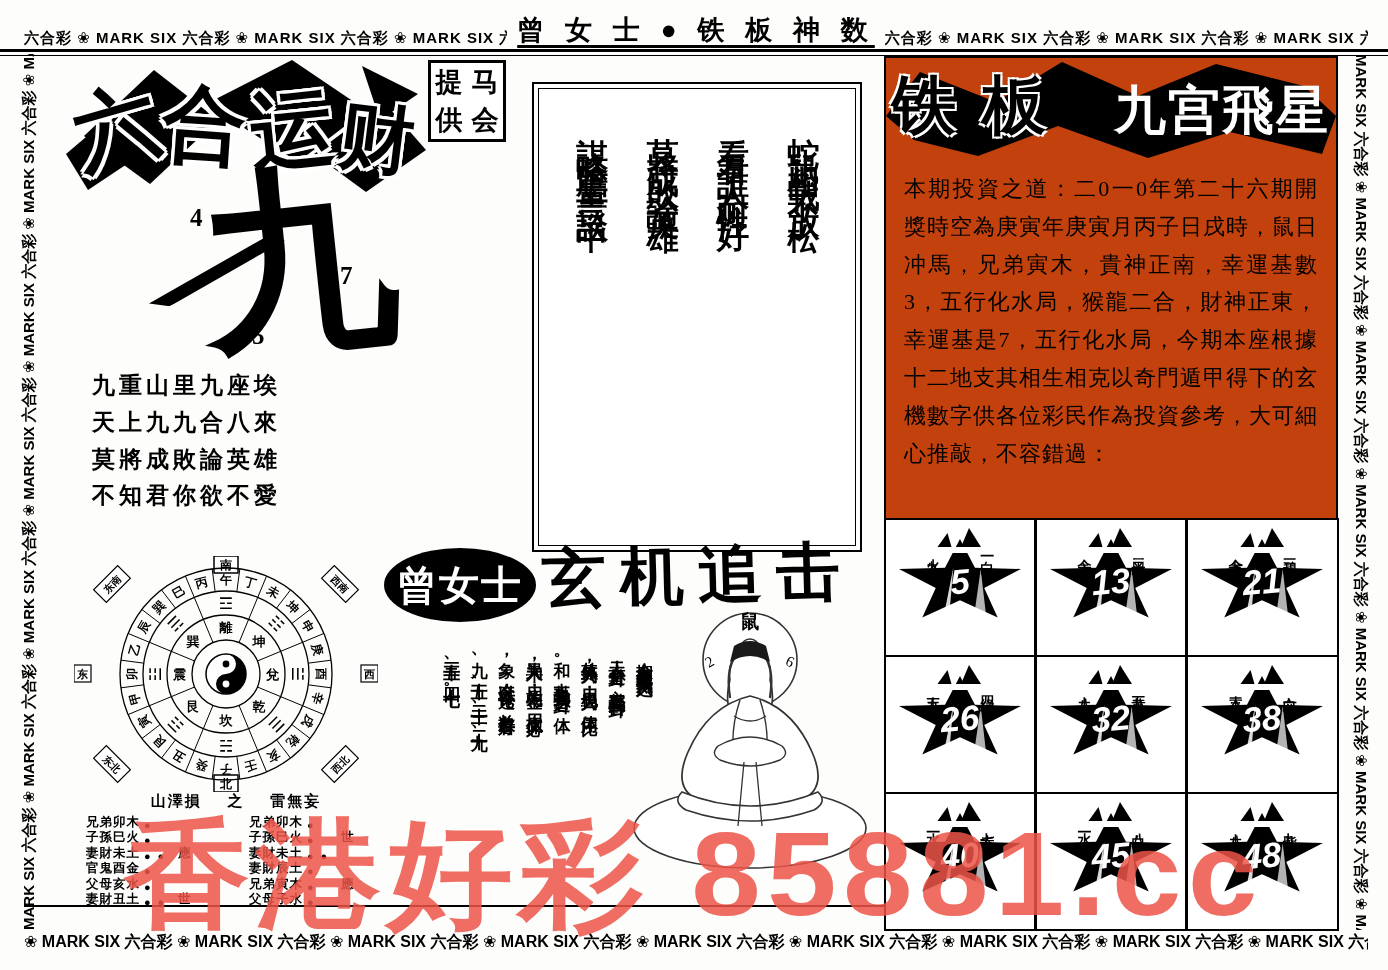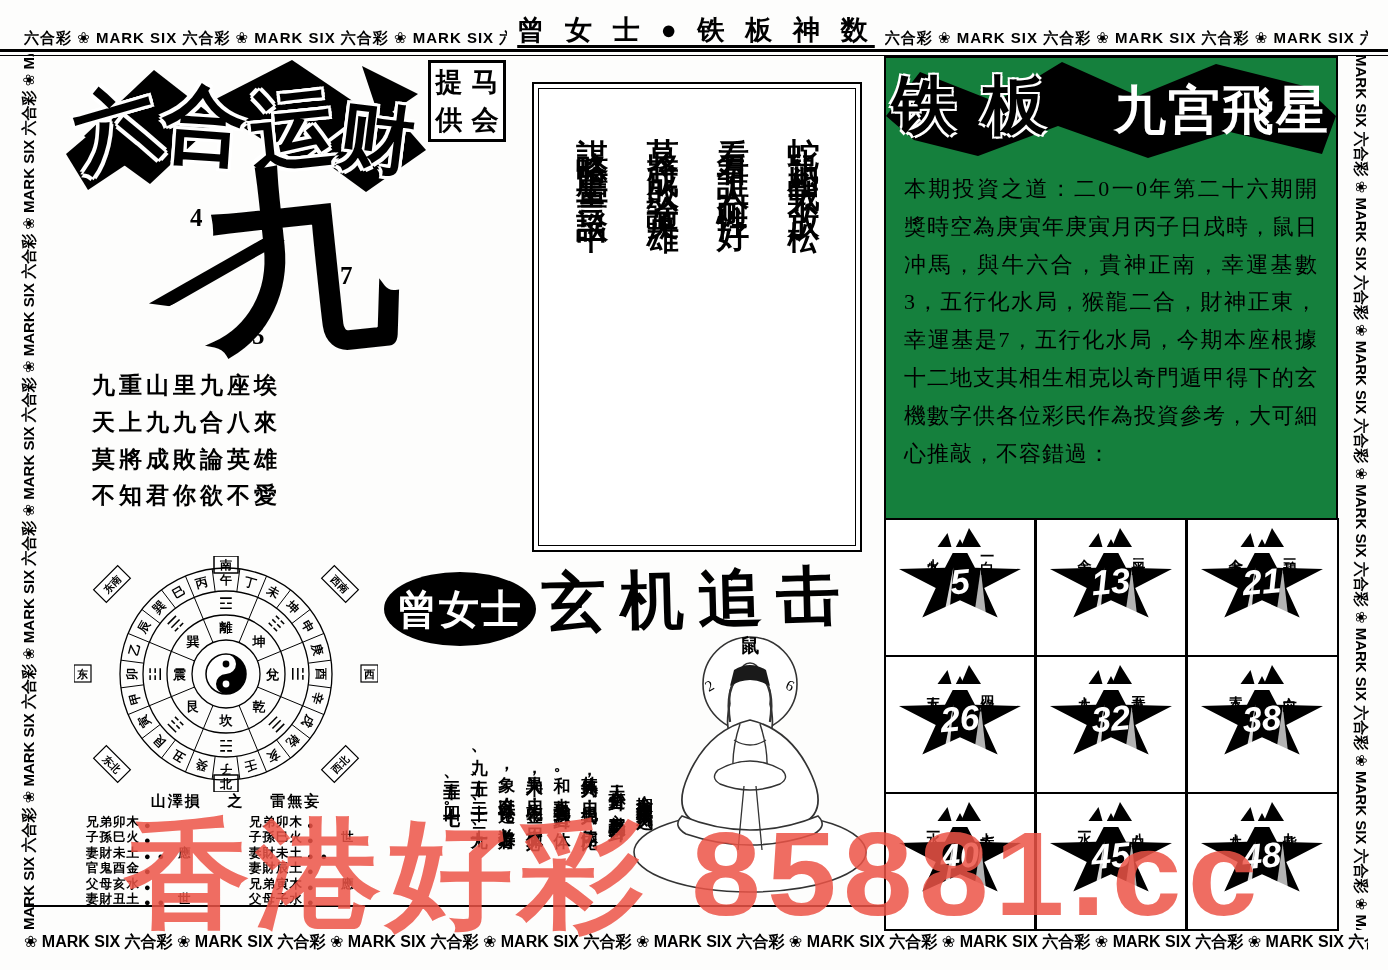--- a/index.html
+++ b/index.html
@@ -59,32 +59,32 @@
   
   .zodiac{position:absolute;left:532px;top:82px;width:326px;height:466px;border:2px solid #000;background:#fff;}
   .zodiac-inner{position:absolute;inset:4px;border:1.5px solid #000;}
   .zodiac-header{margin:11px auto 0;width:282px;height:54px;background:#000;color:#fff;
                  display:flex;align-items:center;justify-content:center;
                  font-size:35px;font-weight:900;letter-spacing:13px;padding-left:13px;box-sizing:border-box;}
   .zodiac-verse{writing-mode:vertical-rl;text-orientation:upright;white-space:pre-line;
                 font-size:32px;font-weight:bold;line-height:2.2;letter-spacing:14px;
                 height:336px;margin:28px auto 0;display:block;text-align:start;width:284px;}
   
-  .mystery{position:absolute;left:378px;top:556px;width:506px;height:352px;text-align:center;}
+  .mystery{position:absolute;left:378px;top:532px;width:506px;height:352px;}
   .mystery-badge{position:absolute;left:6px;top:16px;width:152px;height:74px;background:#000;border-radius:50%;
                  color:#fff;display:flex;align-items:center;justify-content:center;
                  font-size:40px;font-weight:900;letter-spacing:2px;}
   .mystery-title{position:absolute;left:164px;top:6px;font-size:64px;font-weight:900;letter-spacing:14px;
                  transform:rotate(-1.5deg);line-height:1.2;}
   .mystery-text{position:absolute;left:52px;top:116px;width:228px;height:240px;
                 writing-mode:vertical-rl;text-orientation:upright;white-space:pre-line;
                 font-size:17px;font-weight:bold;line-height:1.62;letter-spacing:2px;}
   .goddess{position:absolute;right:6px;top:64px;width:256px;height:286px;}
   
-  .flying{position:absolute;left:884px;top:56px;width:454px;height:874px;border:2.5px solid #000;background:#15803d;box-sizing:border-box;}
+  .flying{position:absolute;left:884px;top:56px;width:454px;height:874px;border:2.5px solid #000;background:#c2410c;box-sizing:border-box;}
   .flying-title{position:relative;height:104px;}
   .flying-title svg{position:absolute;inset:0;width:100%;height:100%;}
   .ft-left{position:absolute;left:6px;top:4px;font-size:64px;font-weight:900;letter-spacing:26px;
            text-shadow:-2px -2px 0 #fff,2px -2px 0 #fff,-2px 2px 0 #fff,2px 2px 0 #fff;}
   .ft-right{position:absolute;right:6px;top:18px;font-size:52px;font-weight:900;color:#fff;letter-spacing:2px;}
   .flying-body{padding:8px 18px 0 18px;font-size:22px;line-height:1.72;text-align:justify;font-weight:500;
                letter-spacing:1px;}
   .star-grid{position:absolute;left:-2.5px;right:-2.5px;bottom:-2.5px;top:460px;background:#000;border:2.5px solid #000;
              display:grid;grid-template-columns:1fr 1fr 1fr;grid-template-rows:1fr 1fr 1fr;gap:2.5px;}
   .star-cell{background:#fff;position:relative;display:flex;flex-direction:column;align-items:center;padding-top:7px;overflow:hidden;}
@@ -384,21 +384,21 @@
   </div>
 
   <div class="flying" data-interactable="false">
     <div class="flying-title" data-interactable="false">
       <svg viewBox="0 0 450 104" preserveAspectRatio="none" data-interactable="false">
         <polygon points="0,58 34,14 110,44 176,4 252,38 330,6 418,28 450,58 436,96 344,74 262,100 172,68 92,98 28,82" fill="#000"></polygon>
       </svg>
       <span class="ft-left" data-interactable="false">铁板</span>
       <span class="ft-right" data-interactable="false">九宫飛星</span>
     </div>
-    <div class="flying-body" data-interactable="false">本期投資之道：二0一0年第二十六期開獎時空為庚寅年庚寅月丙子日戌時，鼠日冲馬，與牛六合，貴神正南，幸運基數3，五行化水局，猴龍二合，財神正東，幸運基是7，五行化水局，今期本座根據十二地支其相生相克以奇門遁甲得下的玄機數字供各位彩民作為投資參考，大可細心推敲，不容錯過：</div>
+    <div class="flying-body" data-interactable="false">本期投資之道：二0一0年第二十六期開獎時空為庚寅年庚寅月丙子日戌時，鼠日冲馬，兄弟寅木，貴神正南，幸運基數3，五行化水局，猴龍二合，財神正東，幸運基是7，五行化水局，今期本座根據十二地支其相生相克以奇門遁甲得下的玄機數字供各位彩民作為投資參考，大可細心推敲，不容錯過：</div>
 
     <div class="star-grid" data-interactable="false">
 
       <div class="star-cell" data-interactable="false">
         <div class="tris" data-interactable="false">
             <i class="tri-s"></i>
             <i class="tri-b"></i>
           </div>
         <div class="star-labels">
             <span class="vlab" data-interactable="false">火九</span>

